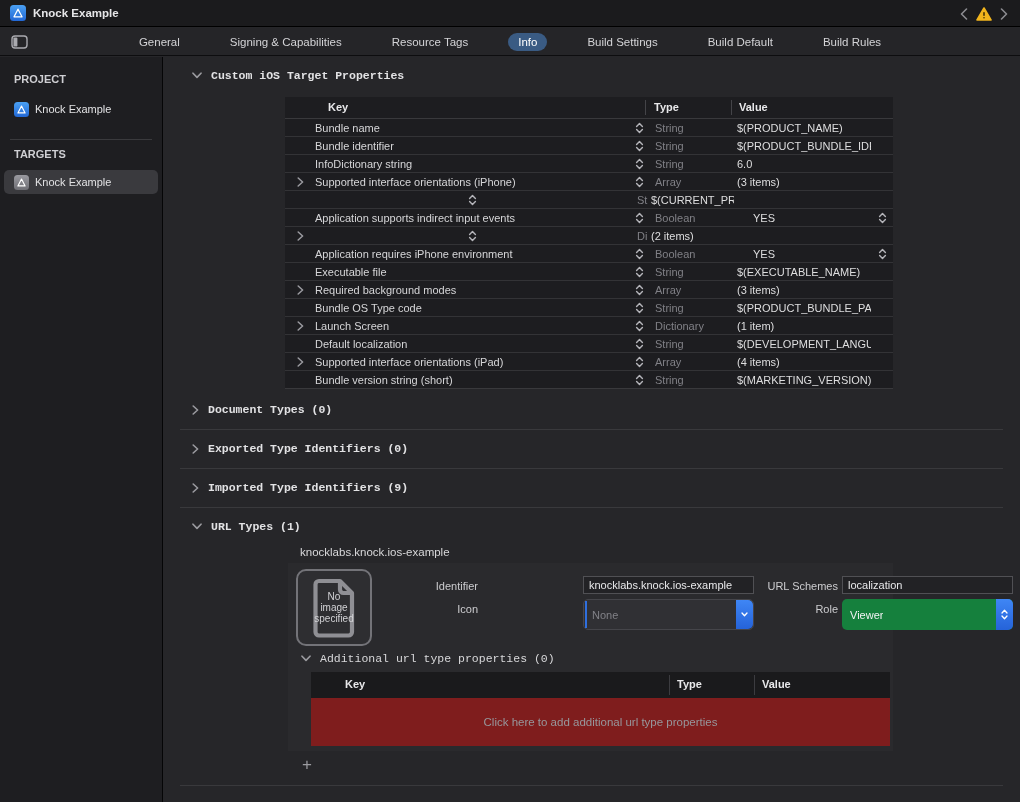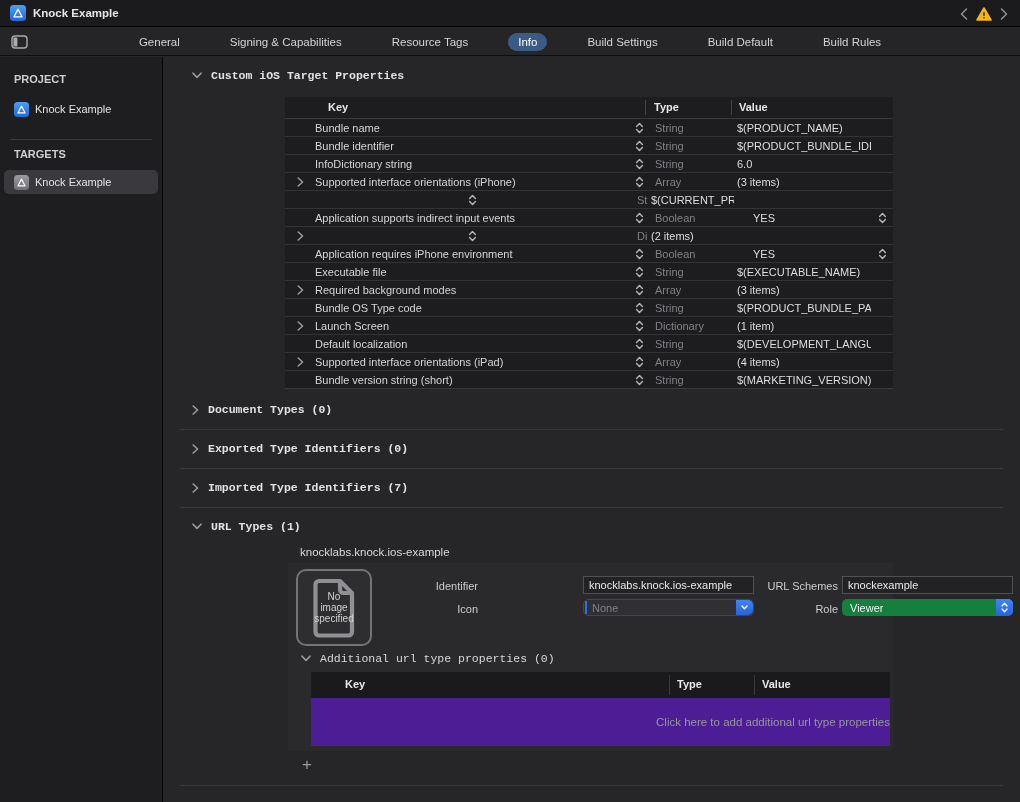--- a/index.html
+++ b/index.html
@@ -72,33 +72,33 @@
   .url-panel { position:absolute; left:124px; top:506px; width:605px; height:188px;
     background:#2a2a2d; }
   .imgwell { position:absolute; left:8px; top:6px; width:76px; height:77px;
     border:2px solid #737378; border-radius:10px; background:#2e2e31;
     display:flex; align-items:center; justify-content:center; }
   .imgwell .ph-text { position:absolute; color:#d2d2d5; font-size:10px; line-height:11px;
     text-align:center; }
   .f-label { position:absolute; color:#cccccf; text-align:right; }
   .f-input { position:absolute; height:18px; background:#222225; border:1px solid #505054;
     color:#e8e8ea; padding:0 5px; display:flex; align-items:center; white-space:nowrap; overflow:hidden; }
-  .combo { position:absolute; height:17px; border-radius:5px; display:flex; align-items:center; }
+  .combo { position:absolute; height:31px; border-radius:5px; display:flex; align-items:center; }
   .combo.disabled { background:#303034; border:1px solid #45454a; color:#818187; }
   .combo.enabled { background:#15803d; color:#f2f2f4; }
   .combo .cap { position:absolute; right:0; top:0; bottom:0; width:17px;
     background:linear-gradient(180deg,#3f86f5,#2563d9); border-radius:0 5px 5px 0;
     display:flex; align-items:center; justify-content:center; color:#fff; }
   .combo .blue-sliver { position:absolute; left:1px; top:1px; bottom:1px; width:2px; background:#2f6fde; }
   .combo .combo-text { padding-left:8px; overflow:hidden; white-space:nowrap; }
 
   .itable { position:absolute; left:147px; top:615px; width:579px; }
   .ihead { position:relative; height:26px; background:#1a1a1c; }
   .ihead .h { position:absolute; top:6px; font-weight:bold; color:#e8e8ea; }
-  .ibody { height:48px; background:#4c1d95; display:flex; align-items:center; justify-content:flex-end; }
+  .ibody { height:48px; background:#7f1d1d; display:flex; align-items:center; justify-content:center; }
   .ibody .hint { color:#97979c; font-size:11.5px; }
 
   .plus-btn { position:absolute; left:134px; top:700px; width:18px; height:18px;
     color:#9b9ba0; font-size:17px; line-height:16px; text-align:center; }
   .bottom-sep { position:absolute; left:16px; top:728px; width:823px; height:1px; background:#39393c; }
 </style>
 </head>
 <body>
 
 <div class="titlebar">
@@ -559,21 +559,21 @@
     <span>Exported Type Identifiers (0)</span>
   </div>
   <div class="hsep" style="top:411px"></div>
 
   <div class="sec-head" style="left:28px; top:424px">
     <span class="chev">
       <svg width="7" height="10" viewBox="0 0 7 10">
           <path d="M1.2 1 L5.6 5 L1.2 9" fill="none" stroke="currentColor" stroke-width="1.6" stroke-linecap="round" stroke-linejoin="round"></path>
         </svg>
     </span>
-    <span>Imported Type Identifiers (7)</span>
+    <span>Imported Type Identifiers (9)</span>
   </div>
   <div class="hsep" style="top:450px"></div>
 
   <div class="sec-head" style="left:28px; top:463px">
     <span class="chev">
       <svg width="10" height="7" viewBox="0 0 10 7">
           <path d="M1 1.2 L5 5.4 L9 1.2" fill="none" stroke="currentColor" stroke-width="1.6" stroke-linecap="round" stroke-linejoin="round"></path>
         </svg>
     </span>
     <span>URL Types (1)</span>
@@ -587,21 +587,21 @@
         <path d="M8 3 h21 l12 12 v39 a3.5 3.5 0 0 1 -3.5 3.5 h-29.5 a3.5 3.5 0 0 1 -3.5 -3.5 v-47.5 a3.5 3.5 0 0 1 3.5 -3.5 z" fill="none" stroke="#8f8f94" stroke-width="4.2" stroke-linejoin="round"></path>
         <path d="M29 3 v8.5 a3.5 3.5 0 0 0 3.5 3.5 h8.5" fill="none" stroke="#8f8f94" stroke-width="4.2" stroke-linejoin="round"></path>
       </svg>
       <span class="ph-text">No<br>image<br>specified</span>
     </div>
 
     <span class="f-label" style="left:105px; top:17px; width:85px">Identifier</span>
     <span class="f-input" style="left:295px; top:13px; width:171px">knocklabs.knock.ios-example</span>
 
     <span class="f-label" style="left:455px; top:17px; width:95px">URL Schemes</span>
-    <span class="f-input" style="left:554px; top:13px; width:171px">knockexample</span>
+    <span class="f-input" style="left:554px; top:13px; width:171px">localization</span>
 
     <span class="f-label" style="left:105px; top:40px; width:85px">Icon</span>
     <span class="combo disabled" style="left:295px; top:36px; width:171px">
       <span class="blue-sliver"></span>
       <span class="combo-text">None</span>
       <span class="cap">
         <svg width="7" height="5" viewBox="0 0 7 5">
             <path d="M1 1 L3.5 3.8 L6 1" fill="none" stroke="#fff" stroke-width="1.3" stroke-linecap="round" stroke-linejoin="round"></path>
           </svg>
       </span>

